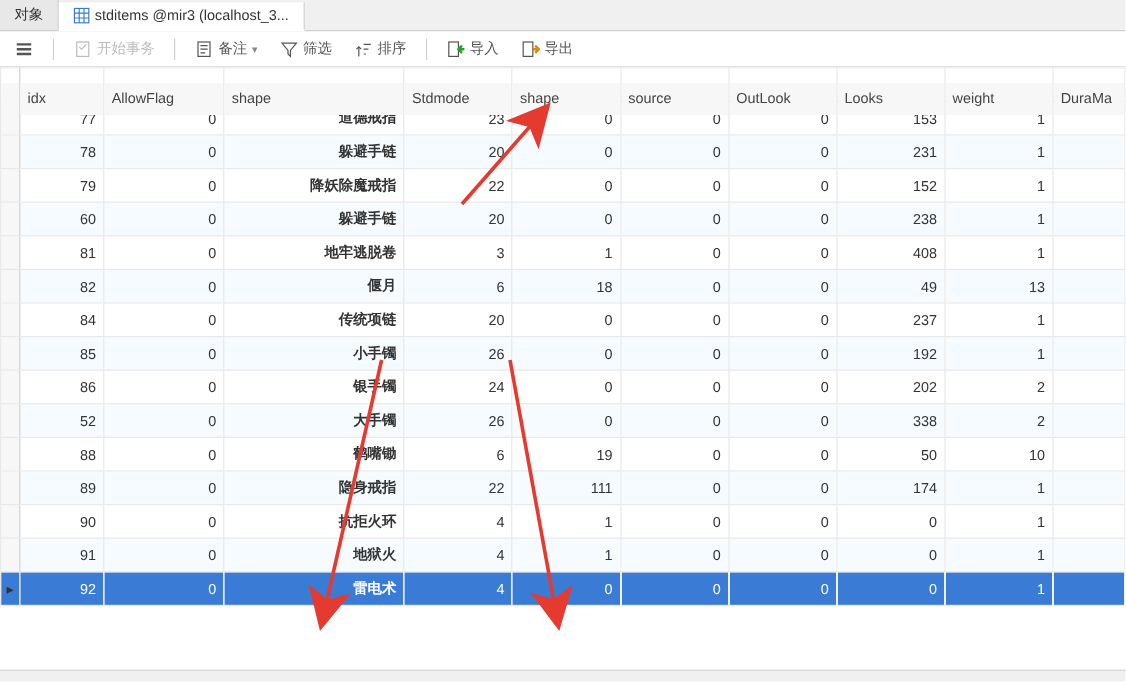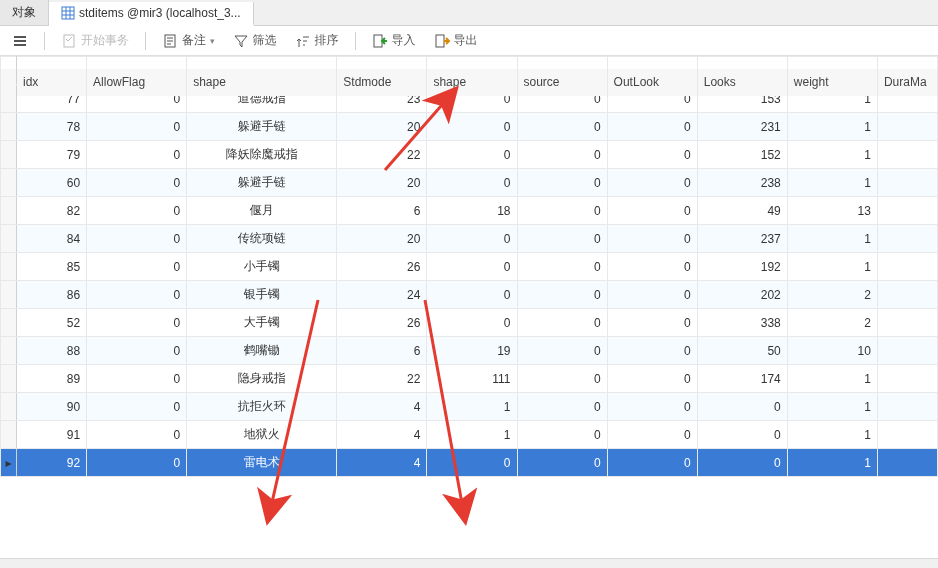--- a/index.html
+++ b/index.html
@@ -85,21 +85,21 @@
     height: 28px;
   }
   th {
     background: #f7f7f7;
     font-weight: normal;
     text-align: left;
     color: #444;
     position: sticky;
     top: 12px;
   }
-  td.text-left { text-align: center; }
+  td.text-left { text-align: right; font-weight: bold; }
   th.text-left { text-align: left; }
   tr.row:nth-child(even) td { background: #f6fbff; }
   tr.row.selected td {
     background: #3a7bd5 !important;
     color: #ffffff;
   }
   .row-marker {
     width: 14px;
     text-align: center;
     padding: 0;
@@ -304,20 +304,33 @@
           <td>20</td>
           <td>0</td>
           <td>0</td>
           <td>0</td>
           <td>238</td>
           <td>1</td>
           <td></td>
         </tr>
         <tr class="row">
           <td class="row-marker"></td>
+          <td>81</td>
+          <td>0</td>
+          <td class="text-left">地牢逃脱卷</td>
+          <td>3</td>
+          <td>1</td>
+          <td>0</td>
+          <td>0</td>
+          <td>408</td>
+          <td>1</td>
+          <td></td>
+        </tr>
+        <tr class="row">
+          <td class="row-marker"></td>
           <td>82</td>
           <td>0</td>
           <td class="text-left">偃月</td>
           <td>6</td>
           <td>18</td>
           <td>0</td>
           <td>0</td>
           <td>49</td>
           <td>13</td>
           <td></td>

